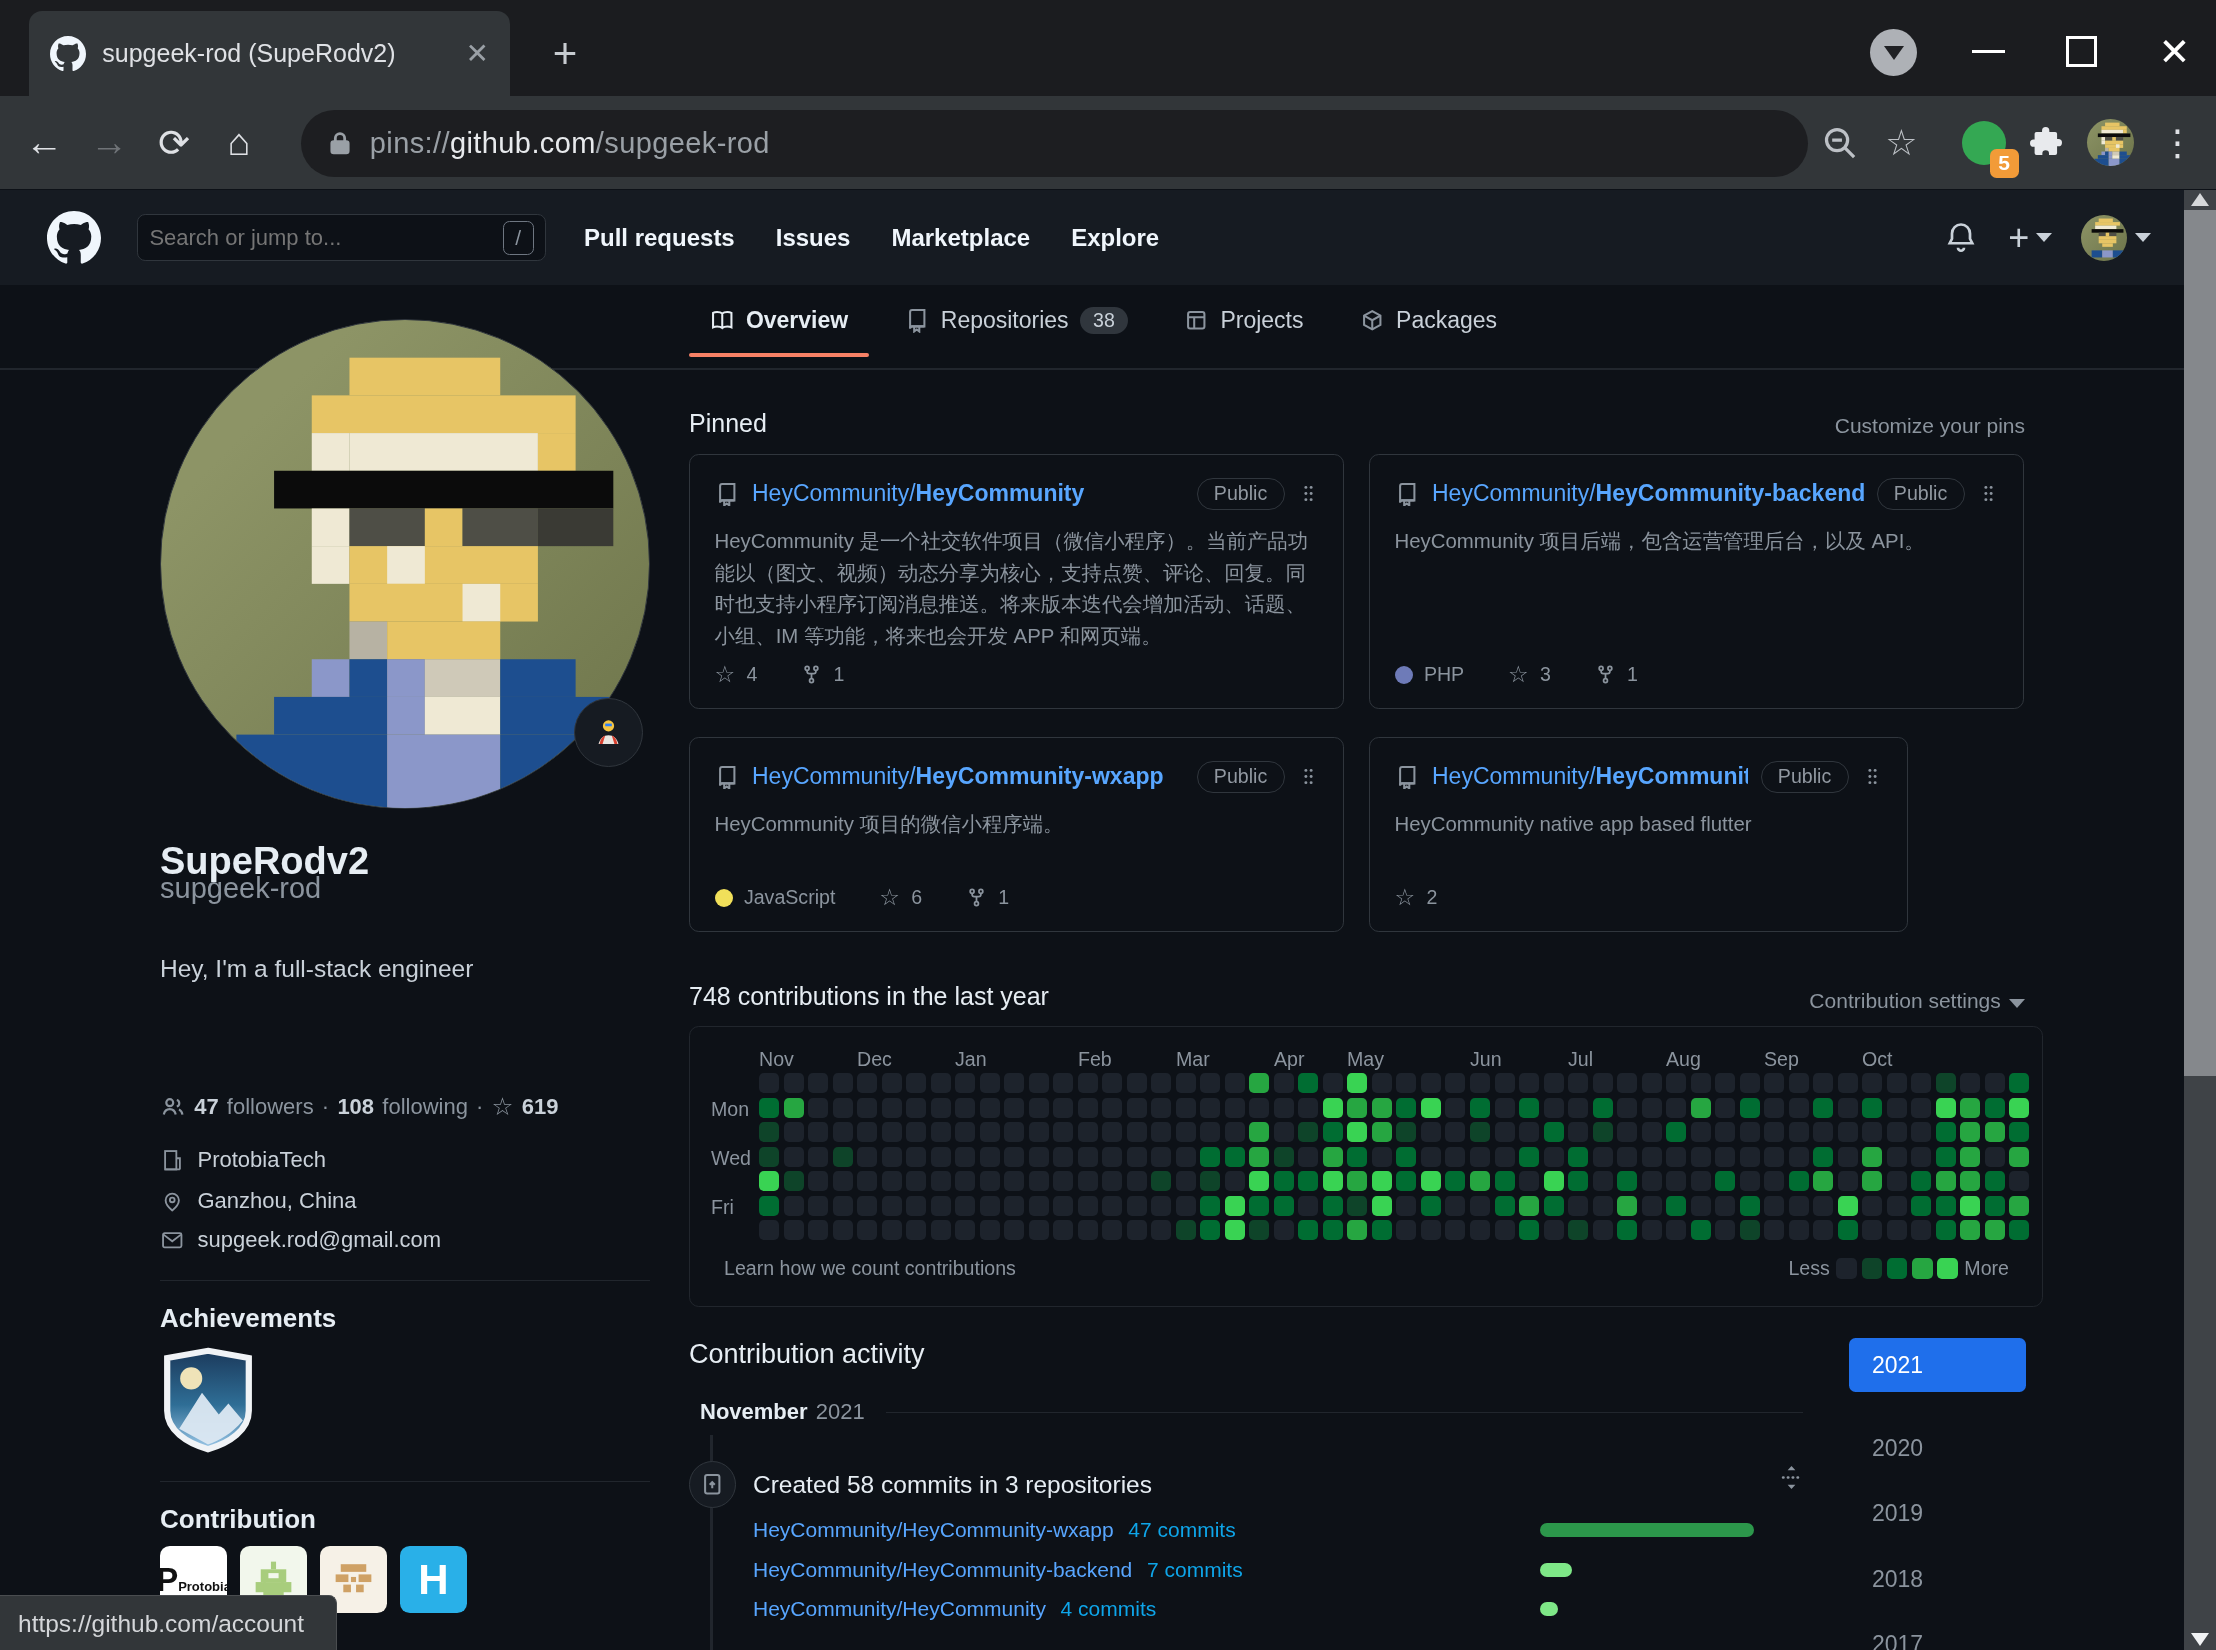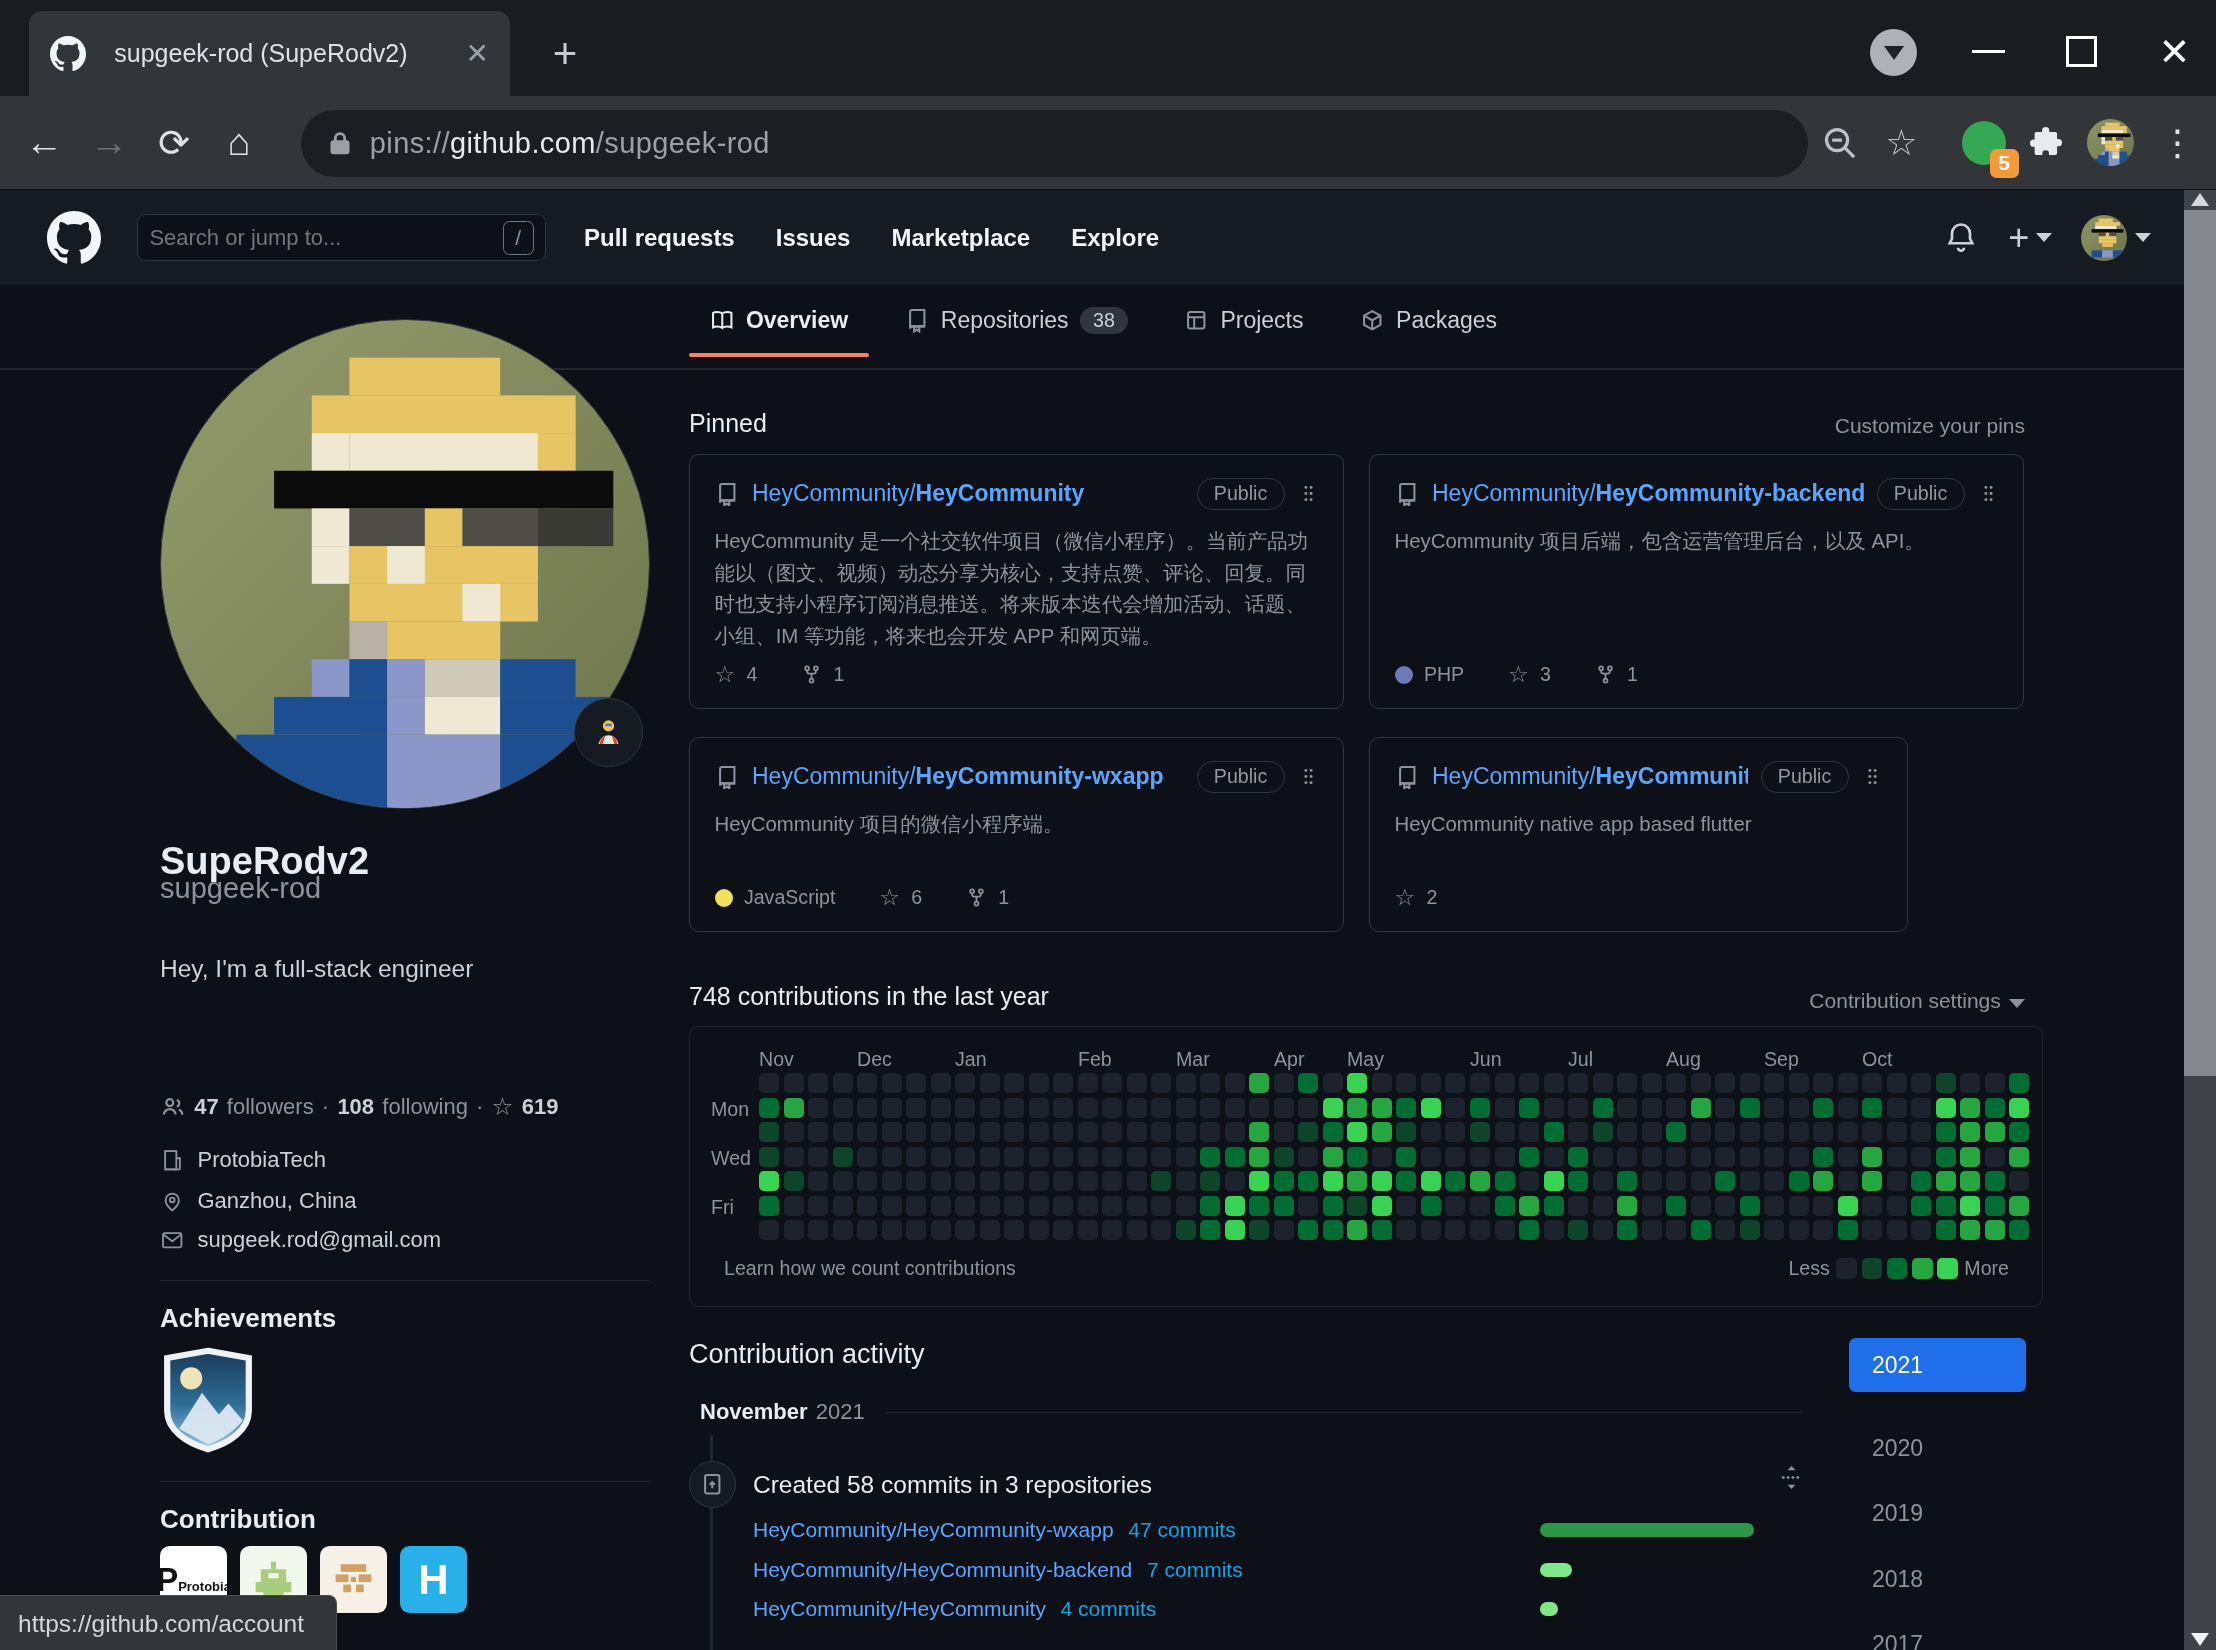--- a/index.html
+++ b/index.html
@@ -3,21 +3,21 @@
 <meta charset="utf-8">
 <style>
   * { margin:0; padding:0; box-sizing:border-box; }
   html,body { background:#000; }
   body { font-family:"Liberation Sans","DejaVu Sans",sans-serif; }
   .stage { position:relative; width:2216px; height:1651px; overflow:hidden; background:#0d1117; }
 
   
   .titlebar { position:absolute; left:0; top:0; width:2216px; height:96px; background:#1b1c1f; }
   .tab { position:absolute; left:29px; top:11.4px; width:481px; height:85px; background:#323639; border-radius:13px 13px 0 0; display:flex; align-items:center; padding:0 21px; gap:16.3px; }
-  .tab-title { color:#dfe1e5; font-size:25px; white-space:nowrap; overflow:hidden; flex:1;margin-left:12px; }
+  .tab-title { color:#dfe1e5; font-size:25px; white-space:nowrap; overflow:hidden; flex:1; }
   .tab-close { color:#9aa0a6; font-size:28px; cursor:default; }
   .newtab-btn { position:absolute; left:539px; top:28px; width:52px; height:52px; color:#c7cbd0; font-size:42px; font-weight:300; display:flex; align-items:center; justify-content:center; border-radius:50%; }
   .tabsearch { position:absolute; left:1870px; top:29px; width:47px; height:47px; border-radius:50%; background:#aeb1b6; display:flex; align-items:center; justify-content:center; }
   .tabsearch .tri { width:0; height:0; border-left:10.6px solid transparent; border-right:10.6px solid transparent; border-top:14.7px solid #202124; }
   .win-btn { position:absolute; top:23px; width:57px; height:57px; display:flex; align-items:center; justify-content:center; color:#fff; }
   .win-min { left:1960px; } .win-max { left:2053px; } .win-close { left:2146px; }
   .win-min .bar { width:33px; height:3.3px; background:#fff; }
   .win-max .box { width:31px; height:31px; border:3.3px solid #fff; }
   .win-close span { font-size:38px; font-weight:300; }
 

